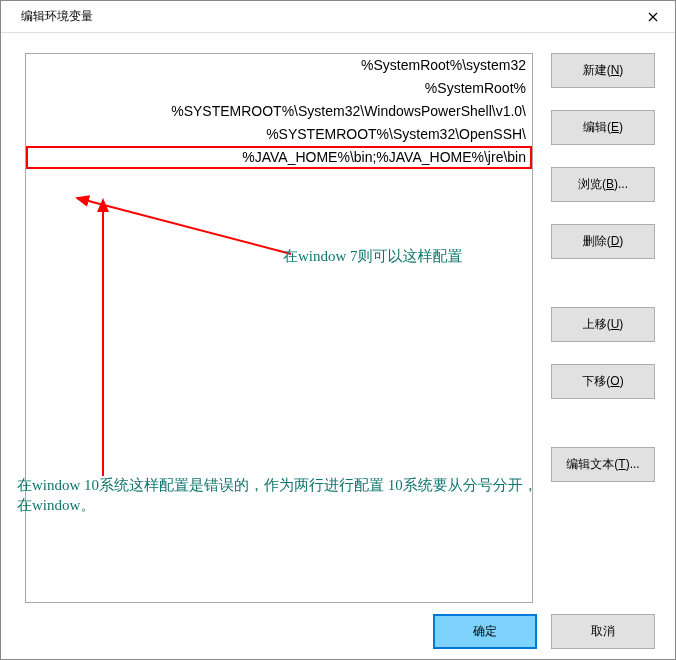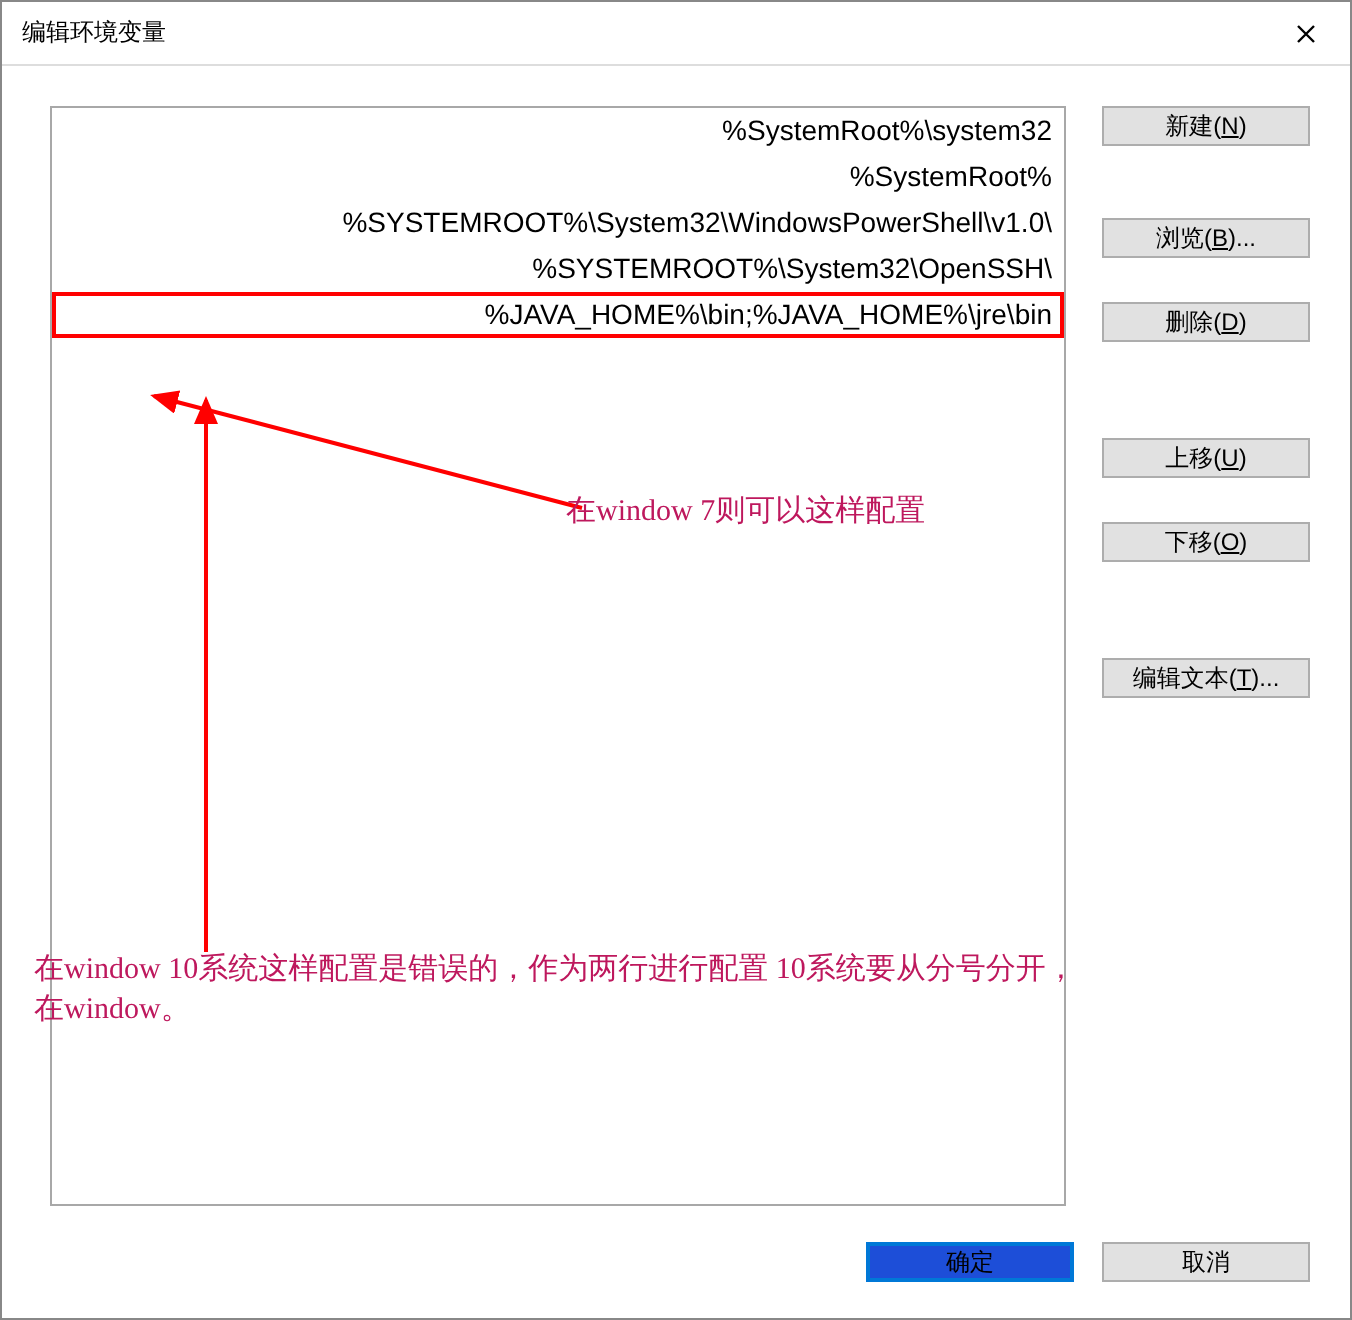--- a/index.html
+++ b/index.html
@@ -17,21 +17,21 @@
       height: 660px;
       border: 1px solid #888;
       background: #fff;
       position: relative;
     }
     .titlebar {
       height: 32px;
       display: flex;
       align-items: center;
       justify-content: space-between;
-      padding: 0 0 0 10px;
+      padding: 0 0 0 20px;
       border-bottom: 1px solid #ddd;
     }
     .titlebar-title {
       font-size: 12px;
       color: #000;
     }
     .close-btn {
       width: 44px;
       height: 32px;
       display: flex;
@@ -66,50 +66,50 @@
       border: 2px solid #f00;
       padding: 1px 4px 1px 17px;
     }
     .side-buttons {
       width: 104px;
       display: flex;
       flex-direction: column;
       gap: 0;
     }
     .btn {
-      height: 20px;
+      height: 35px;
       border: 1px solid #adadad;
       background: #e1e1e1;
       font-size: 12px;
       display: flex;
       align-items: center;
       justify-content: center;
       cursor: pointer;
       margin-bottom: 8px;
     }
-    .btn.primary { border: 2px solid #0078d7; background:#1d4ed8; }
+    .btn.primary { border: 2px solid #0078d7; background:#7dd3fc; }
     .gap-lg { height: 40px; }
     .footer {
       position: absolute;
       bottom: 0;
       right: 0;
       left: 0;
       height: 56px;
       display: flex;
       justify-content: flex-end;
       align-items: center;
       gap: 14px;
       padding-right: 20px;
     }
     .footer .btn { width: 104px; margin-bottom:0; }
     .underline-key { text-decoration: underline; }
     
     .anno {
       position: absolute;
-      color: #be185d;
+      color: #0f766e;
       font-size: 15px;
       font-family: "SimSun","宋体",serif;
       pointer-events: none;
       line-height: 1.4;
     }
     .arrow-svg { position: absolute; pointer-events: none; }
   </style>
 </head>
 <body>
 
@@ -149,20 +149,23 @@
           </defs>
         <line x1="14" y1="280" x2="14" y2="4" stroke="#f00" stroke-width="2" marker-end="url(#ah2)"></line>
       </svg>
     </div>
 
     <div class="side-buttons">
       <div class="btn">
           <span>新建(<span class="underline-key">N</span>)</span>
         </div>
       <div style="height:14px"></div>
+      <div class="btn">
+          <span>编辑(<span class="underline-key">E</span>)</span>
+        </div>
       <div style="height:14px"></div>
       <div class="btn">
           <span>浏览(<span class="underline-key">B</span>)...</span>
         </div>
       <div style="height:14px"></div>
       <div class="btn">
           <span>删除(<span class="underline-key">D</span>)</span>
         </div>
       <div class="gap-lg"></div>
       <div class="btn">

